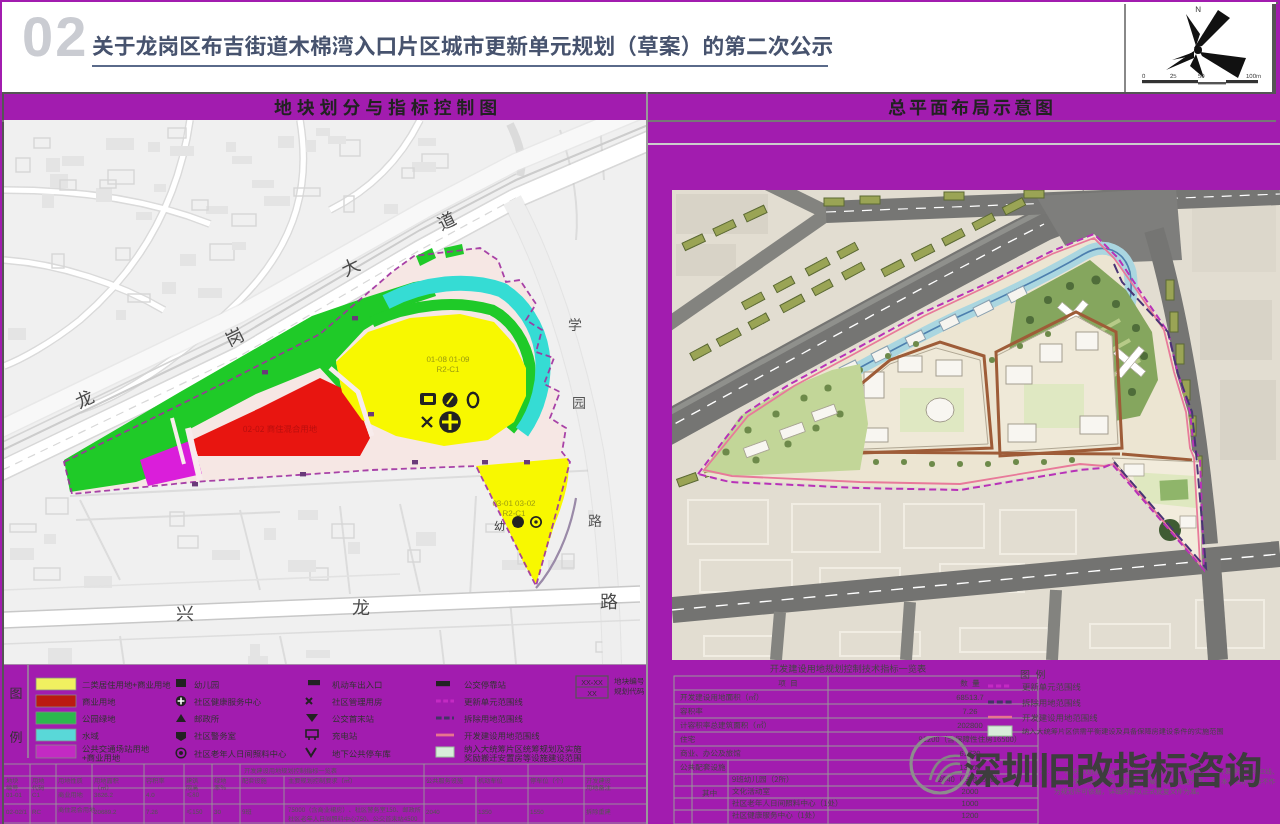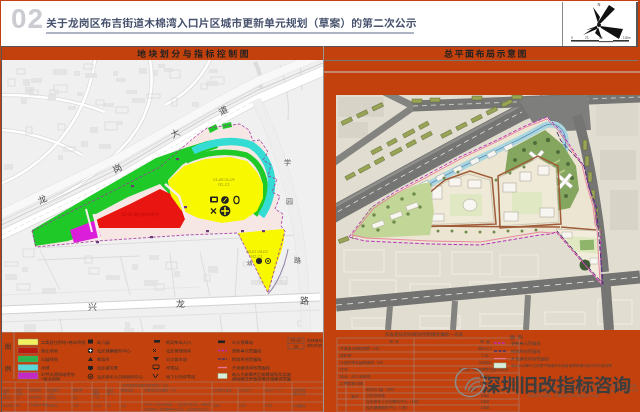--- a/index.html
+++ b/index.html
@@ -1,17 +1,17 @@
 <!DOCTYPE html>
 <html><head><meta charset="utf-8">
 <style>
 html,body{margin:0;padding:0;}
 body{width:640px;height:412px;overflow:hidden;background:#fff;font-family:"Liberation Sans",sans-serif;}
 .abs{position:absolute;}
-#page{position:relative;width:640px;height:412px;background:#c2410c;}
+#page{position:relative;width:640px;height:412px;background:#a21caf;}
 .t{position:absolute;color:#333;}
 </style></head>
 <body>
 <div id="page">
 <svg width="0" height="0" style="position:absolute">
       <defs>
         <path id="g0" d="M20.4 -79.6C23.7 -75.2 27.3 -69.3 29.3 -64.7L12.7 -64.7L12.7 -52.8L43.8 -52.8L43.8 -40.1L43.8 -39.1L6 -39.1L6 -27.2L41.4 -27.2C37.4 -18 27.3 -8.9 3 -1.9C6.2 0.9 10.2 6.1 11.9 8.9C34.9 1.8 46.7 -7.8 52.6 -17.9C61 -5.1 72.7 3.7 89.4 8.4C91.2 4.8 95 -0.7 97.9 -3.5C80.6 -7.2 68.2 -15.5 60.5 -27.2L94.3 -27.2L94.3 -39.1L57.9 -39.1L57.9 -39.8L57.9 -52.8L89.1 -52.8L89.1 -64.7L72.3 -64.7C75.6 -69.5 79 -75.2 82.2 -80.6L69.1 -84.9C66.8 -78.7 62.8 -70.6 59 -64.7L35 -64.7L41.1 -68.1C39.1 -72.8 34.8 -79.7 30.5 -84.7Z"></path>
         <path id="g1" d="M11.8 -78.6L11.8 -66.7L44.7 -66.7L44.7 -46.1L5 -46.1L5 -34.2L44.7 -34.2L44.7 -6.6C44.7 -4.6 43.8 -4 41.6 -3.9C39.2 -3.8 31.4 -3.8 23.9 -4.2C25.9 -0.7 28.2 4.9 28.9 8.5C38.8 8.5 46.2 8.2 50.9 6.2C55.8 4.3 57.4 0.9 57.4 -6.4L57.4 -34.2L95.1 -34.2L95.1 -46.1L57.4 -46.1L57.4 -66.7L88.2 -66.7L88.2 -78.6Z"></path>
         <path id="g2" d="M80.7 -47.7C76.4 -39.4 70.7 -31.8 63.9 -25.1L63.9 -51.5L95.2 -51.5L95.2 -62.6L44.8 -62.6C45.4 -69.5 45.9 -76.8 46.2 -84.5L33.7 -85C33.5 -77 33.1 -69.6 32.4 -62.6L4.7 -62.6L4.7 -51.5L31 -51.5C27.5 -28.8 19.7 -12.4 2.5 -2.3C5.3 0.1 10.2 5.4 11.7 8C30.8 -4.9 39.4 -24.4 43.4 -51.5L51.7 -51.5L51.7 -14.8C45.4 -10.2 38.6 -6.4 31.6 -3.3C34.5 -0.7 38 3.4 39.8 6.2C44.2 4 48.4 1.6 52.5 -1.1C54 4.8 58.1 6.8 67.1 6.8C69.7 6.8 79.9 6.8 82.5 6.8C92.6 6.8 95.9 2.6 97.3 -11.1C93.9 -11.8 89 -13.8 86.4 -15.8C85.8 -6.2 85.1 -4.2 81.4 -4.2C79.2 -4.2 70.7 -4.2 68.8 -4.2C64.5 -4.2 63.9 -4.8 63.9 -9.1L63.9 -9.5C75.1 -18.8 84.6 -30 91.9 -43ZM57.7 -77.4C63.6 -73 71.6 -66.6 75.4 -62.6L83.8 -69.9C79.8 -73.8 71.5 -79.8 65.6 -83.8Z"></path>
         <path id="g3" d="M10.1 -81.2L10.1 -59.8L89.8 -59.8L89.8 -81.2L77.3 -81.2L77.3 -70.3L55.5 -70.3L55.5 -85L43.6 -85L43.6 -70.3L22 -70.3L22 -81.2ZM9.8 -54.3L9.8 8.7L22 8.7L22 -43.3L78.8 -43.3L78.8 -4.1C78.8 -2.6 78.1 -2.1 76.2 -2C74.3 -1.9 67.1 -1.9 61.3 -2.2C62.9 0.7 64.7 5.7 65.2 8.9C74.3 8.9 80.7 8.8 85.1 7.1C89.4 5.3 90.9 2.2 90.9 -4L90.9 -54.3ZM24.6 -33.9C30.3 -30.6 36.5 -26.5 42.6 -22.4C36.3 -17.8 29.4 -13.9 22.4 -10.9C24.8 -8.7 28.8 -4 30.5 -1.7C37.7 -5.4 45.1 -10.1 51.9 -15.6C57.9 -11 63.2 -6.6 66.8 -2.8L75.2 -11.2C71.5 -14.8 66.2 -18.9 60.3 -23.1C65.2 -28 69.7 -33.3 73.3 -39L62.6 -43.1C59.5 -38.2 55.6 -33.6 51 -29.4C44.6 -33.6 38 -37.6 32.2 -40.9Z"></path>

